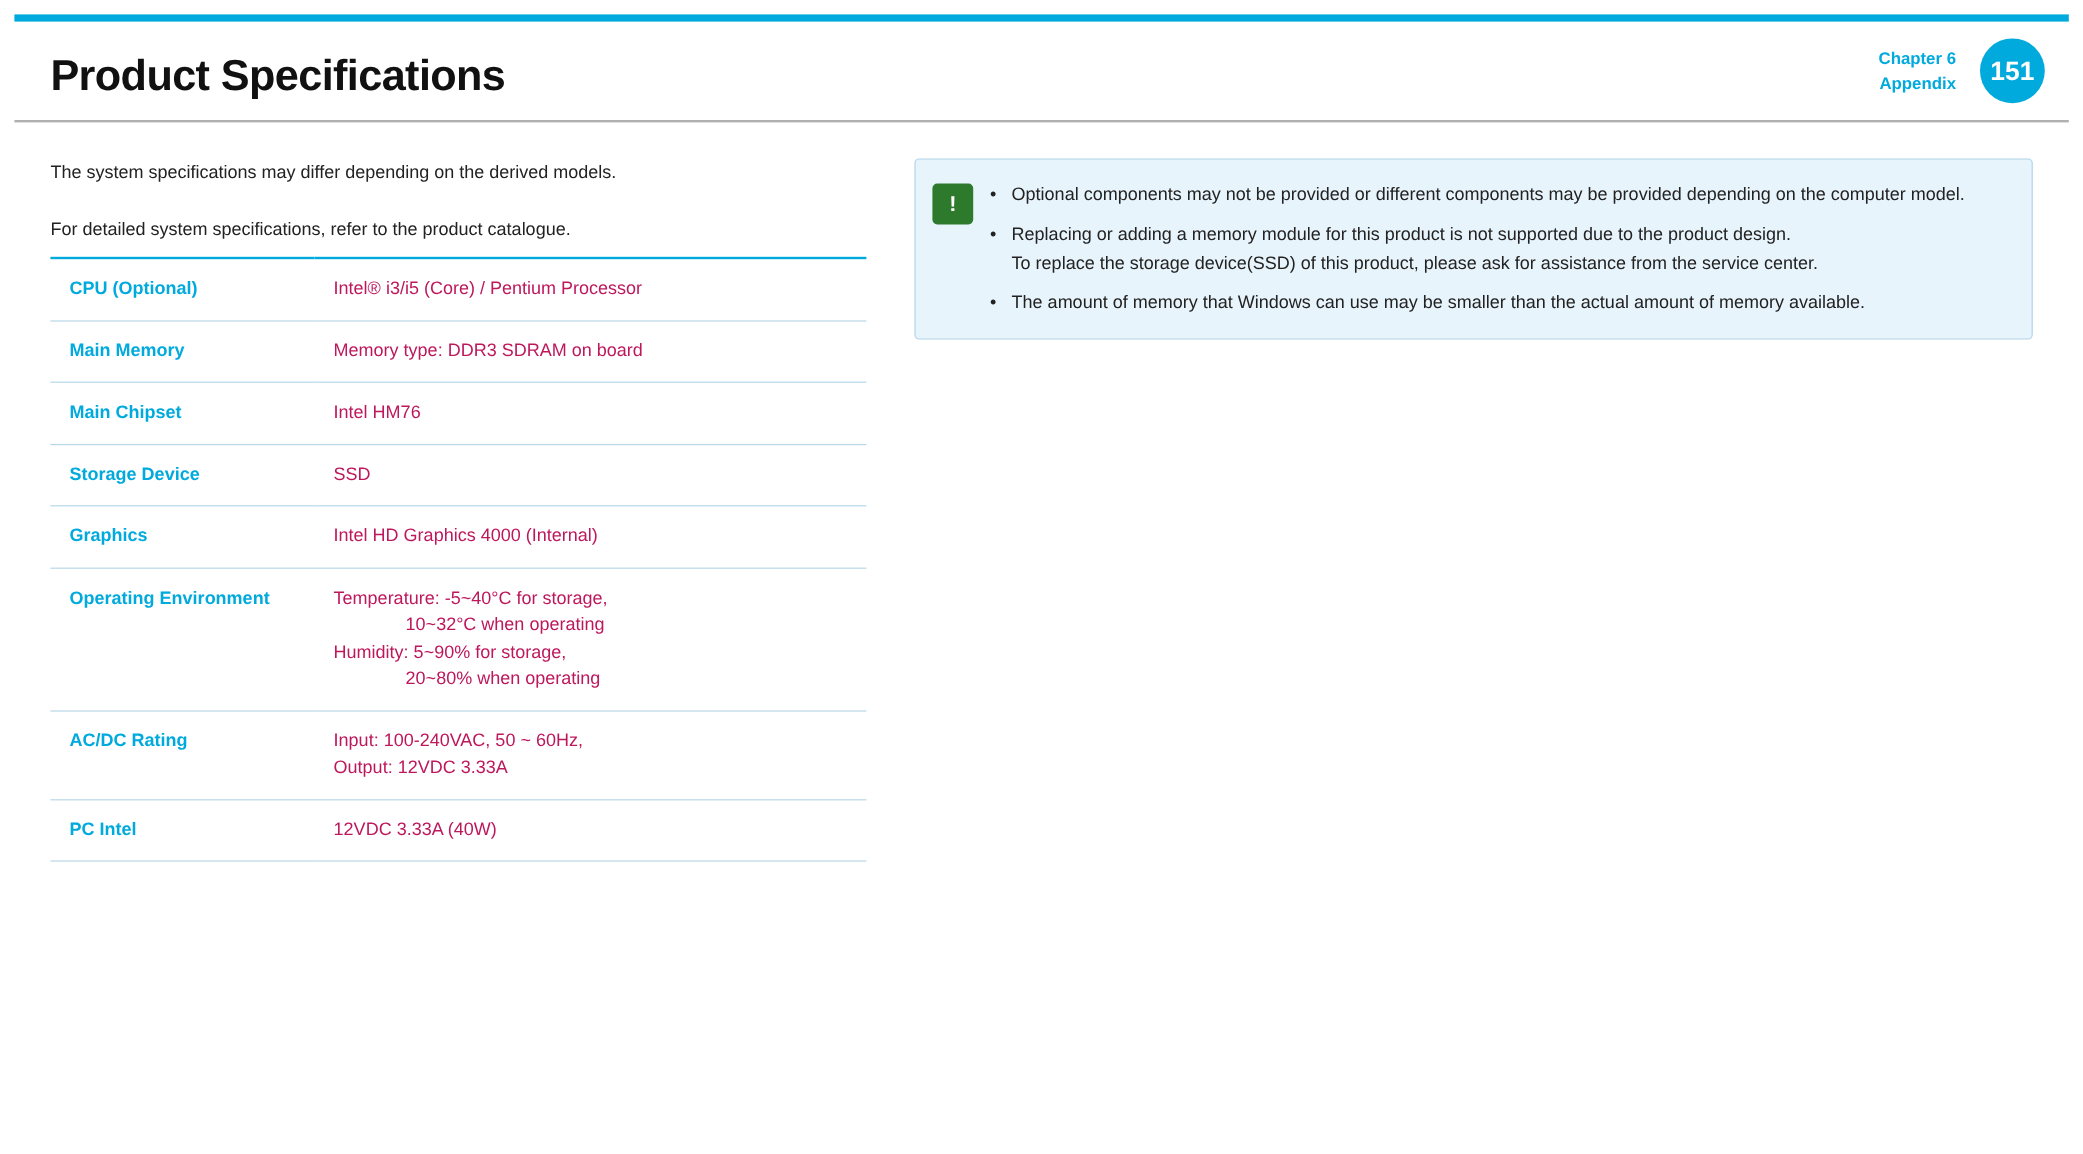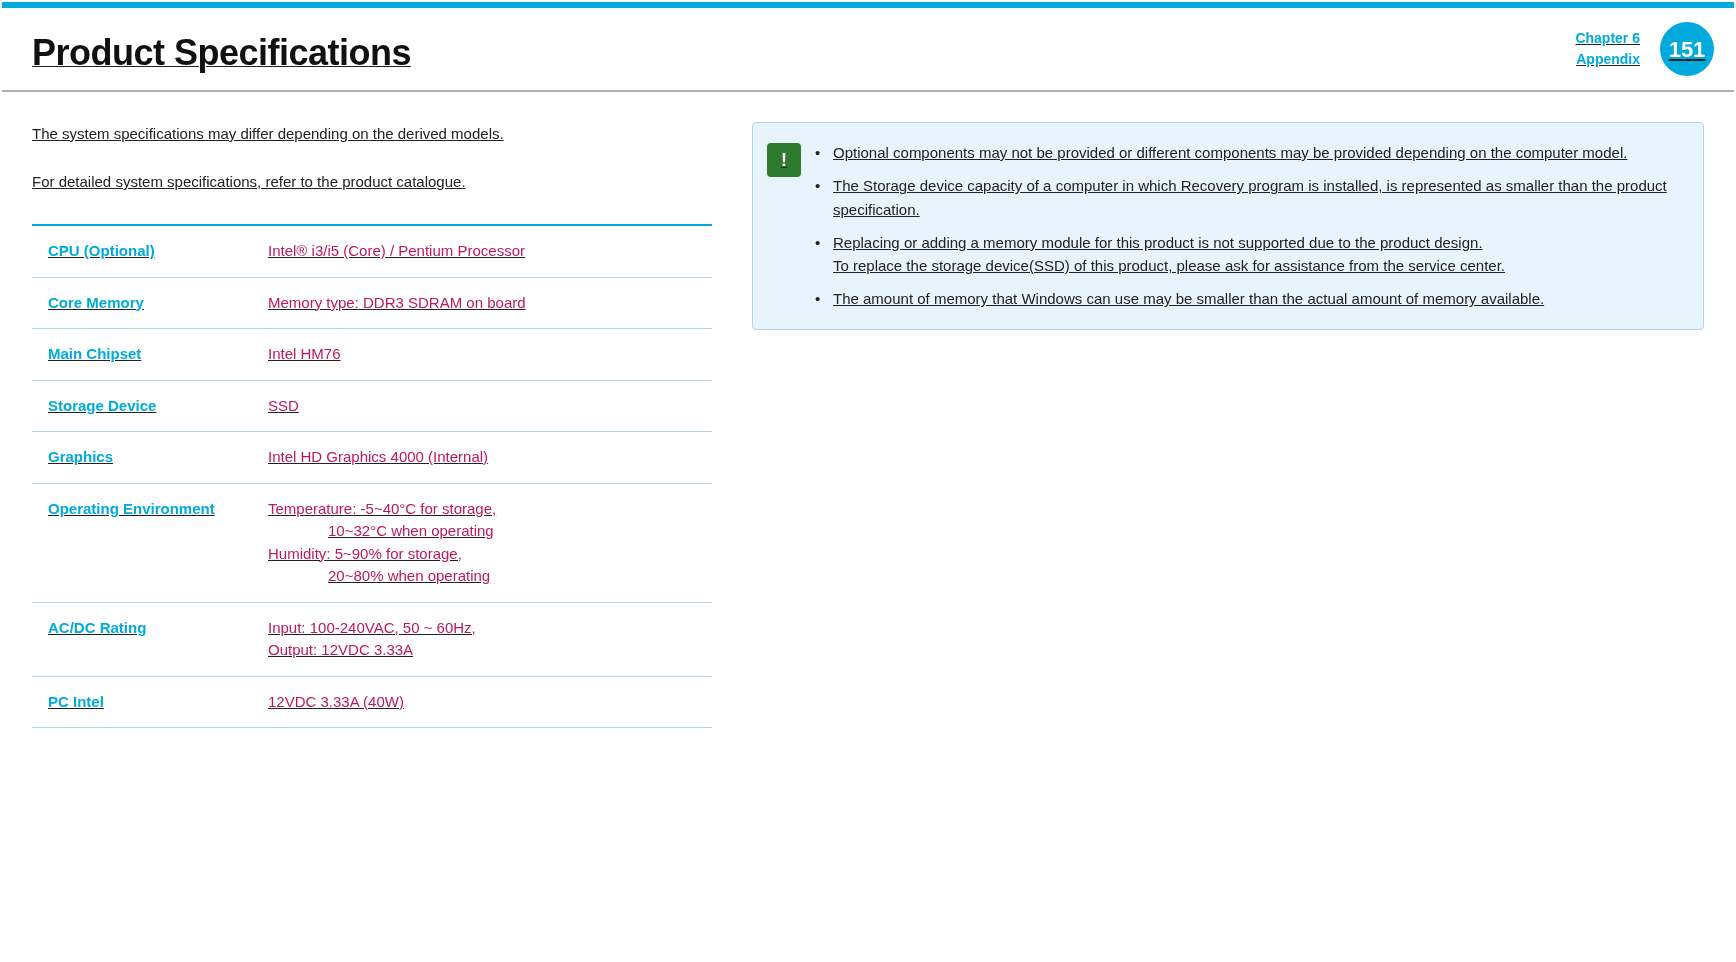--- a/index.html
+++ b/index.html
@@ -11,23 +11,22 @@
       min-height: 962px;
       color: #222;
       font-size: 15px;
       line-height: 1.5;
     }
 
     .page {
       width: 1736px;
       min-height: 962px;
       background: #fff;
-      padding: 2px;
+      padding: 12px;
       position: relative;
-      text-decoration: underline;
     }
 
     
     .header {
       display: flex;
       align-items: stretch;
       border-bottom: 2px solid #b0b0b0;
       padding-bottom: 0;
       margin-bottom: 0;
     }
@@ -91,21 +90,21 @@
       max-width: 680px;
     }
 
     .right-col {
       flex: 1;
     }
 
     .intro-text {
       font-size: 15px;
       color: #222;
-      margin-bottom: 30px;
+      margin-bottom: 10px;
       line-height: 1.6;
     }
 
     
     .specs-table {
       width: 100%;
       border-collapse: collapse;
       margin-top: 10px;
       border-top: 2px solid #00aadd;
     }
@@ -219,21 +218,21 @@
         <p>For detailed system specifications, refer to the product catalogue.</p>
       </div>
 
       <table class="specs-table">
         <tbody id="specs-tbody">
         <tr>
               <td class="spec-label">CPU (Optional)</td>
               <td class="spec-value">Intel® i3/i5 (Core) / Pentium Processor</td>
             </tr>
             <tr>
-              <td class="spec-label">Core Memory</td>
+              <td class="spec-label">Main Memory</td>
               <td class="spec-value">Memory type: DDR3 SDRAM on board</td>
             </tr>
             <tr>
               <td class="spec-label">Main Chipset</td>
               <td class="spec-value">Intel HM76</td>
             </tr>
             <tr>
               <td class="spec-label">Storage Device</td>
               <td class="spec-value">SSD</td>
             </tr>
@@ -263,20 +262,19 @@
             </tr>
           </tbody>
       </table>
     </div>
 
     <div class="right-col">
       <div class="notice-box">
         <div class="notice-icon">!</div>
         <ul class="notice-list" id="notice-list">
         <li>Optional components may not be provided or different components may be provided depending on the computer model.</li>
-            <li>The Storage device capacity of a computer in which Recovery program is installed, is represented as smaller than the product specification.</li>
             <li>Replacing or adding a memory module for this product is not supported due to the product design.<br>To replace the storage device(SSD) of this product, please ask for assistance from the service center.</li>
             <li>The amount of memory that Windows can use may be smaller than the actual amount of memory available.</li>
           </ul>
       </div>
     </div>
   </div>
 </div>
 
 </body></html>

